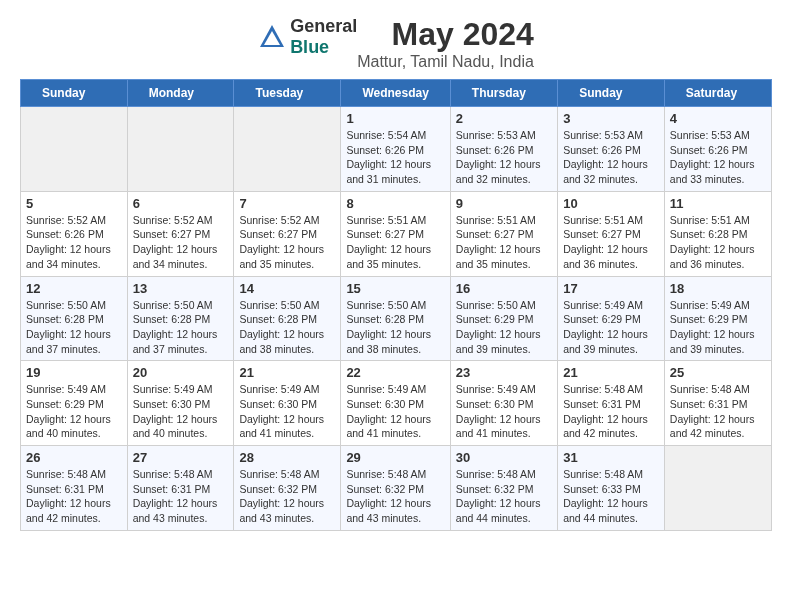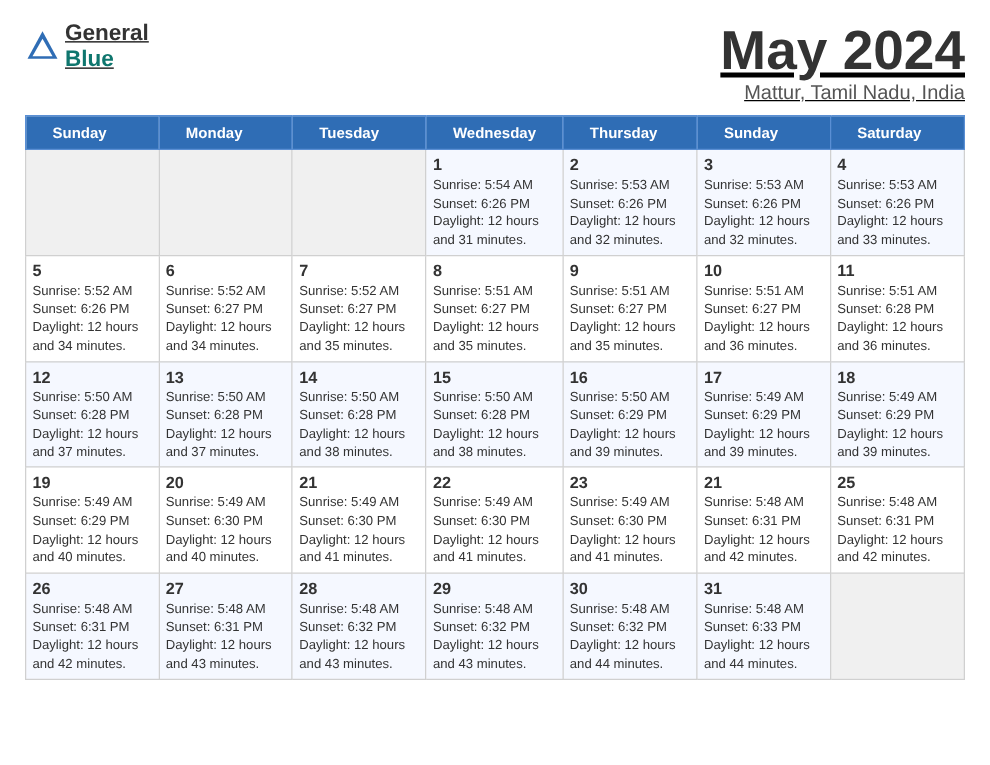--- a/index.html
+++ b/index.html
@@ -5,24 +5,23 @@
     * { box-sizing: border-box; margin: 0; padding: 0; }
     body {
       font-family: Arial, sans-serif;
       background: #fff;
       width: 792px;
       min-height: 612px;
       padding: 16px 20px;
     }
     .header-top {
       display: flex;
-      justify-content: space-between;
+      justify-content: center;
       align-items: flex-start;
       margin-bottom: 4px;
-      text-decoration: underline;
     }
     .logo {
       display: flex;
       align-items: center;
       gap: 4px;
     }
     .logo-text-general {
       font-size: 18px;
       font-weight: bold;
       color: #333;
@@ -33,21 +32,21 @@
       color: #0f766e;
     }
     .logo-icon {
       width: 28px;
       height: 28px;
     }
     .title-block {
       text-align: right;
     }
     .main-title {
-      font-size: 44px;
+      font-size: 32px;
       font-weight: bold;
       color: #333;
     }
     .subtitle {
       font-size: 16px;
       color: #555;
     }
     .calendar {
       width: 100%;
       border-collapse: collapse;

